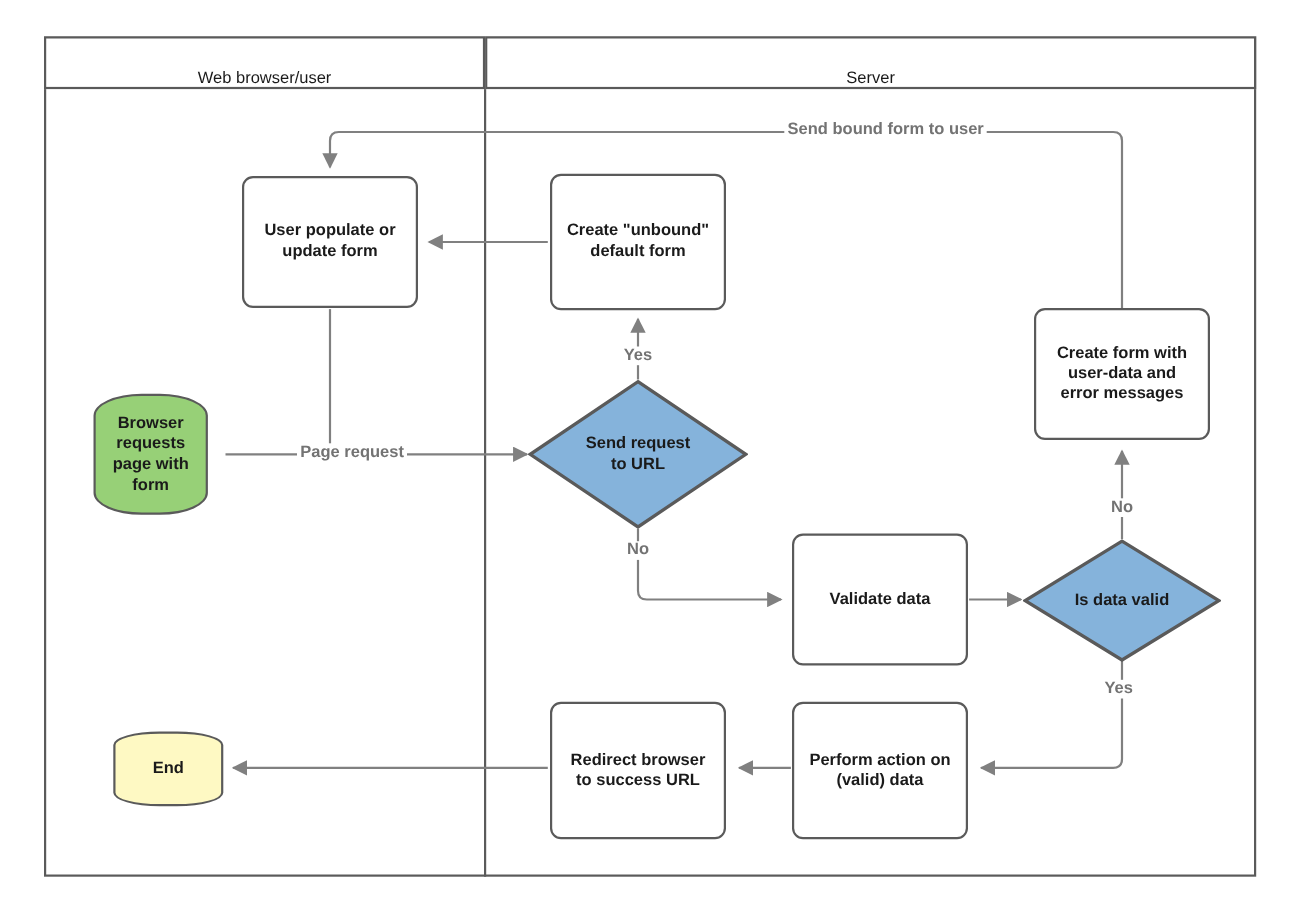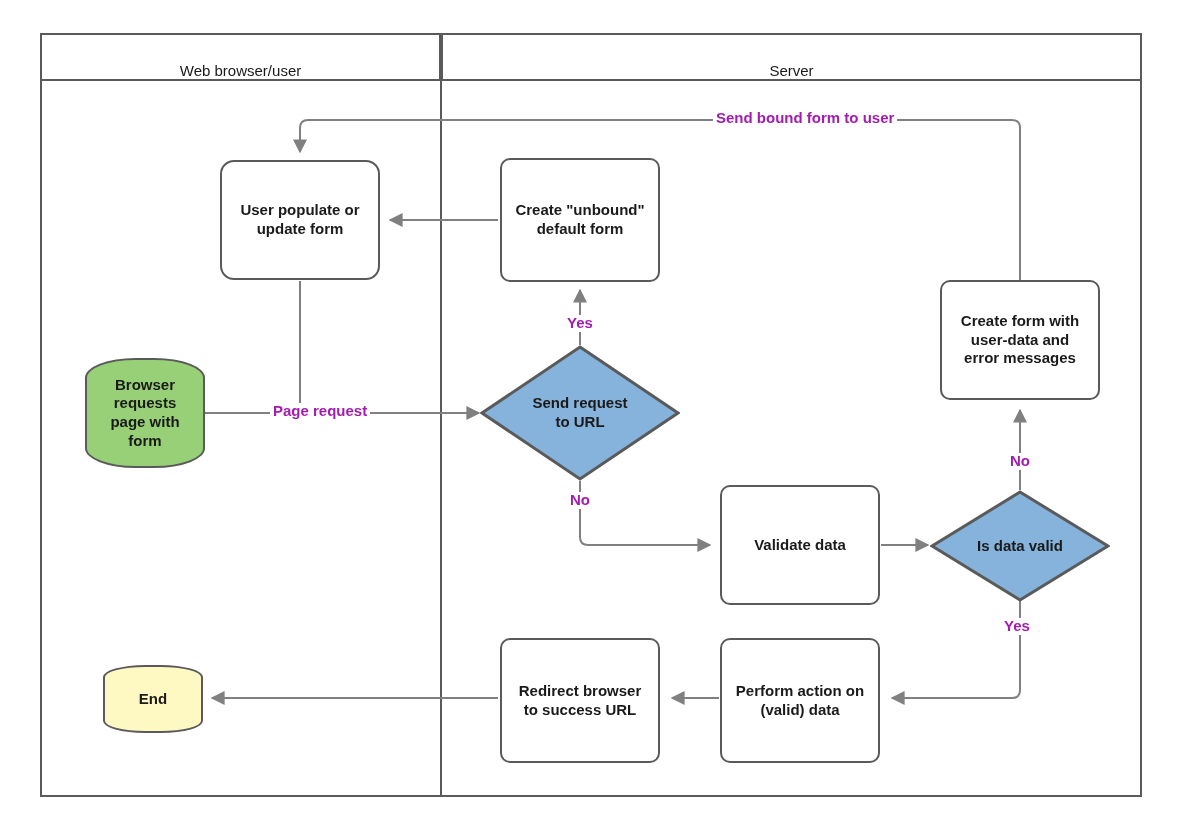--- a/index.html
+++ b/index.html
@@ -89,21 +89,21 @@
   }
   .decision .node-label {
     position: relative;
     z-index: 2;
   }
   
   .edge-label {
     position: absolute;
     font-size: 15px;
     font-weight: bold;
-    color: #a21caf;
+    color: #737373;
     background: #ffffff;
     padding: 0 3px;
     white-space: nowrap;
     line-height: 1.1;
   }
 </style>
 </head>
 <body>
 
 <div id="canvas">
@@ -145,37 +145,37 @@
       <path d="M 1020,490 L 1020,410" marker-end="url(#arrow)"></path>
 
       <path d="M 1020,601 L 1020,690 Q 1020,698 1012,698 L 892,698" marker-end="url(#arrow)"></path>
 
       <path d="M 719,698 L 672,698" marker-end="url(#arrow)"></path>
 
       <path d="M 498,698 L 212,698" marker-end="url(#arrow)"></path>
     </g>
   </svg>
 
-  <div class="node proc" style="left:220px; top:160px; width:160px; height:120px;border-radius:14px;">
+  <div class="node proc" style="left:220px; top:160px; width:160px; height:120px;">
     <span class="node-label">User populate or
 update form</span>
   </div>
 
   <div class="node proc" style="left:500px; top:158px; width:160px; height:124px;">
     <span class="node-label">Create "unbound"
 default form</span>
   </div>
 
   <div class="node proc" style="left:940px; top:280px; width:160px; height:120px;">
     <span class="node-label">Create form with
 user-data and
 error messages</span>
   </div>
 
-  <div class="node terminal" style="left:85px; top:358px; width:120px; height:110px;">
+  <div class="node terminal" style="left:85px; top:358px; width:104px; height:110px;">
     <span class="node-label">Browser
 requests
 page with
 form</span>
   </div>
 
   <div class="node decision" style="left:480px; top:345px; width:200px; height:136px;">
     <svg class="diamond-svg" viewBox="0 0 200 136" preserveAspectRatio="none" xmlns="http://www.w3.org/2000/svg">
       <polygon points="100,2 198,68 100,134 2,68" fill="#85b3db" stroke="#5a5a5a" stroke-width="3"></polygon>
     </svg>

